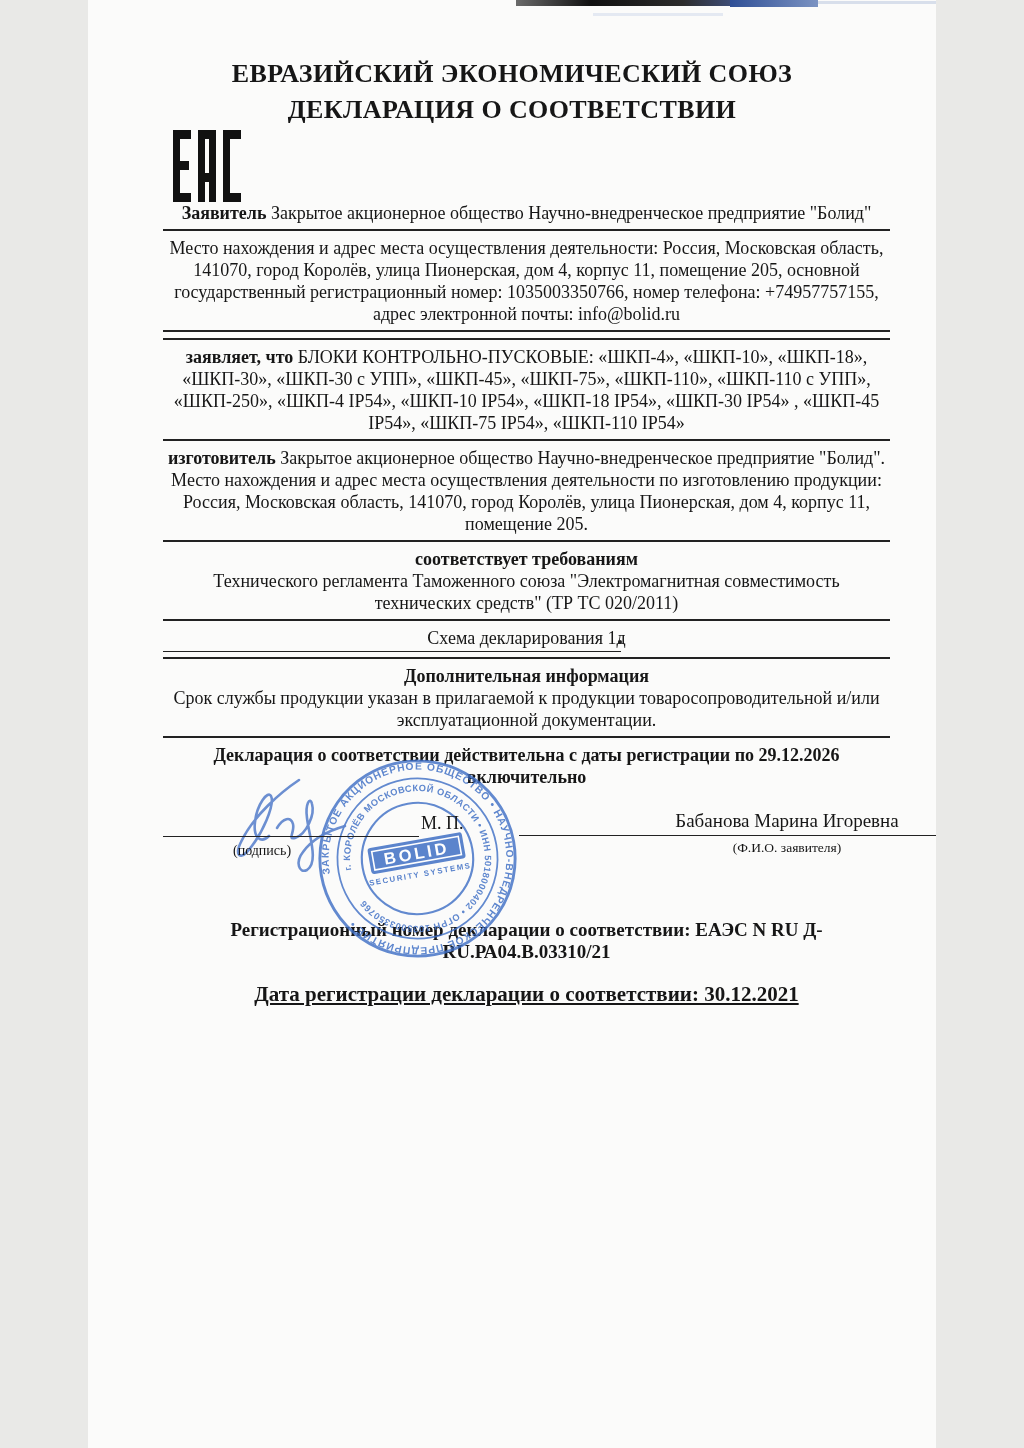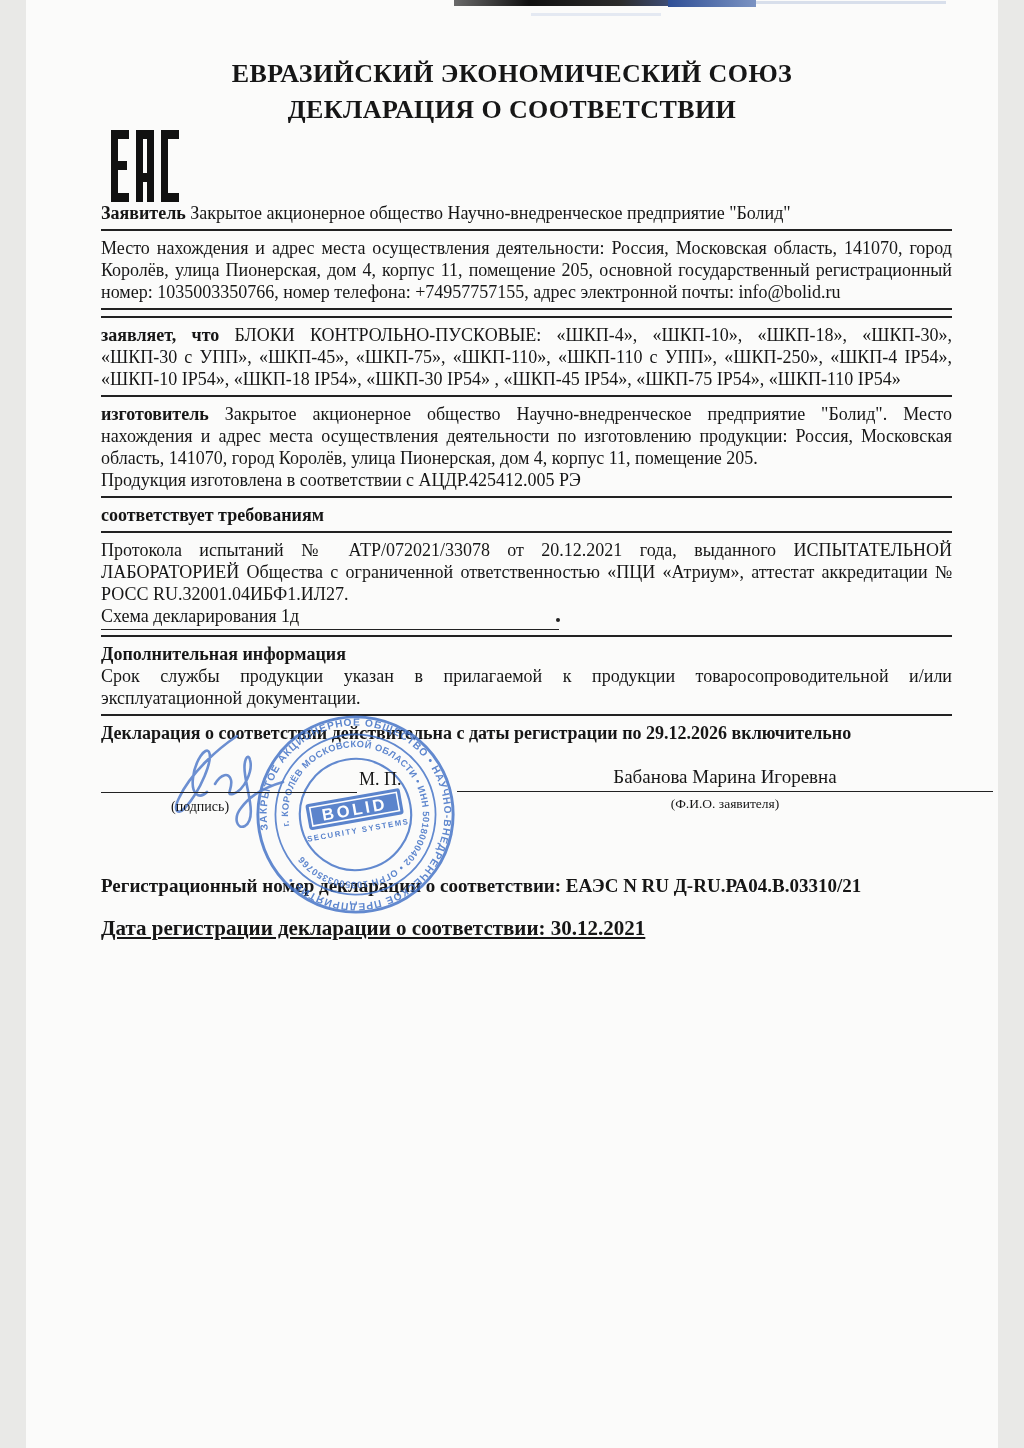--- a/index.html
+++ b/index.html
@@ -3,21 +3,21 @@
 <meta charset="utf-8">
 <style>
   :root{
     --ink:#161616;
     --stamp:#3f6fc5;
     --sig:#5d84cd;
   }
   html,body{margin:0;padding:0;background:#e9e9e7;}
   .page{
     position:relative;
-    width:972px;height:1448px;
+    width:848px;height:1448px;
     margin:0 auto;
     background:#fbfbfa;
     overflow:hidden;
     color:var(--ink);
     font-family:"Liberation Serif", serif;
     font-size:18px;
     line-height:22px;
   }
   
   .artifact{position:absolute;}
@@ -27,21 +27,21 @@
   .a4{left:505px;top:13px;width:130px;height:3px;background:#cdd8ea;opacity:.5;}
 
   .titleblock{padding-top:56px;text-align:center;}
   .titleblock div{
     font-size:26px;line-height:36px;font-weight:bold;letter-spacing:.4px;
   }
   .eac-spacer{height:74px;}
   .eac{position:absolute;left:85px;top:128px;}
 
   .content{position:relative;padding:0 46px 0 75px;}
-  .content p{margin:0;}
+  .content p{margin:0;text-align:center;}
   .just{text-align:justify;}
   .lead{font-weight:bold;}
   hr{border:0;border-top:2px solid #222;margin:5px 0 6px 0;}
   .headline{font-weight:bold;}
   .mt4{margin-top:4px;}
 
   .scheme-row{position:relative;}
   .partial-line{width:458px;border-top:1.6px solid #222;margin-top:2px;position:relative;}
   .ink-dot{position:absolute;left:455px;top:-12px;width:4px;height:4px;border-radius:50%;background:#222;}
 
@@ -108,27 +108,26 @@
     <p class="just">
       <span class="lead">заявляет, что</span>
       <span>БЛОКИ КОНТРОЛЬНО-ПУСКОВЫЕ: «ШКП-4», «ШКП-10», «ШКП-18», «ШКП-30», «ШКП-30 с УПП», «ШКП-45», «ШКП-75», «ШКП-110», «ШКП-110 с УПП», «ШКП-250», «ШКП-4 IP54», «ШКП-10 IP54», «ШКП-18 IP54», «ШКП-30 IP54» , «ШКП-45 IP54», «ШКП-75 IP54», «ШКП-110 IP54»</span>
     </p>
     <hr>
 
     <p class="just">
       <span class="lead">изготовитель</span>
       <span>Закрытое акционерное общество Научно-внедренческое предприятие "Болид". Место нахождения и адрес места осуществления деятельности по изготовлению продукции: Россия, Московская область, 141070, город Королёв, улица Пионерская, дом 4, корпус 11, помещение 205.</span>
     </p>
-    <p>Продукция изготовлена в соответствии с АЦДР.425412.005 РЭ</p>
     <hr>
 
     <p class="headline">соответствует требованиям</p>
+    <p class="just mt4">Технического регламента Таможенного союза "Электромагнитная совместимость технических средств" (ТР ТС 020/2011)</p>
     <hr>
 
-    <p class="just mt4">Протокола испытаний № АТР/072021/33078 от 20.12.2021 года, выданного ИСПЫТАТЕЛЬНОЙ ЛАБОРАТОРИЕЙ Общества с ограниченной ответственностью «ПЦИ «Атриум», аттестат аккредитации № РОСС RU.32001.04ИБФ1.ИЛ27.</p>
     <div class="scheme-row">
       <p>Схема декларирования 1д</p>
       <div class="partial-line">
         <span class="ink-dot"></span>
       </div>
     </div>
     <hr>
 
     <p class="headline">Дополнительная информация</p>
     <p class="just mt4">Срок службы продукции указан в прилагаемой к продукции товаросопроводительной и/или эксплуатационной документации.</p>

